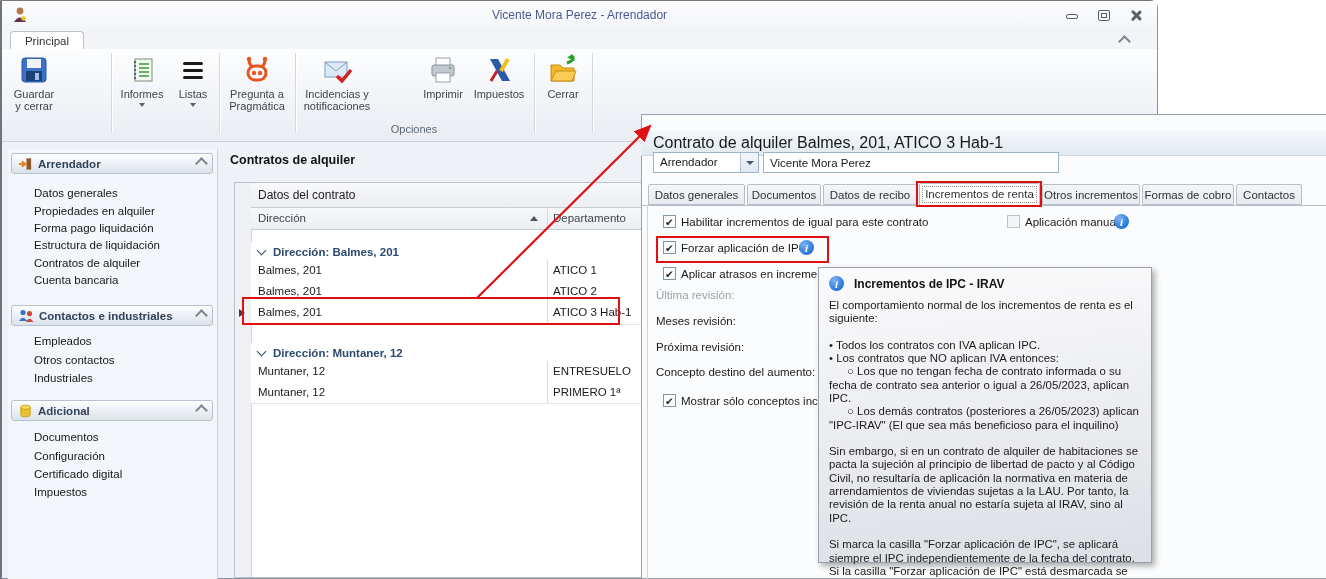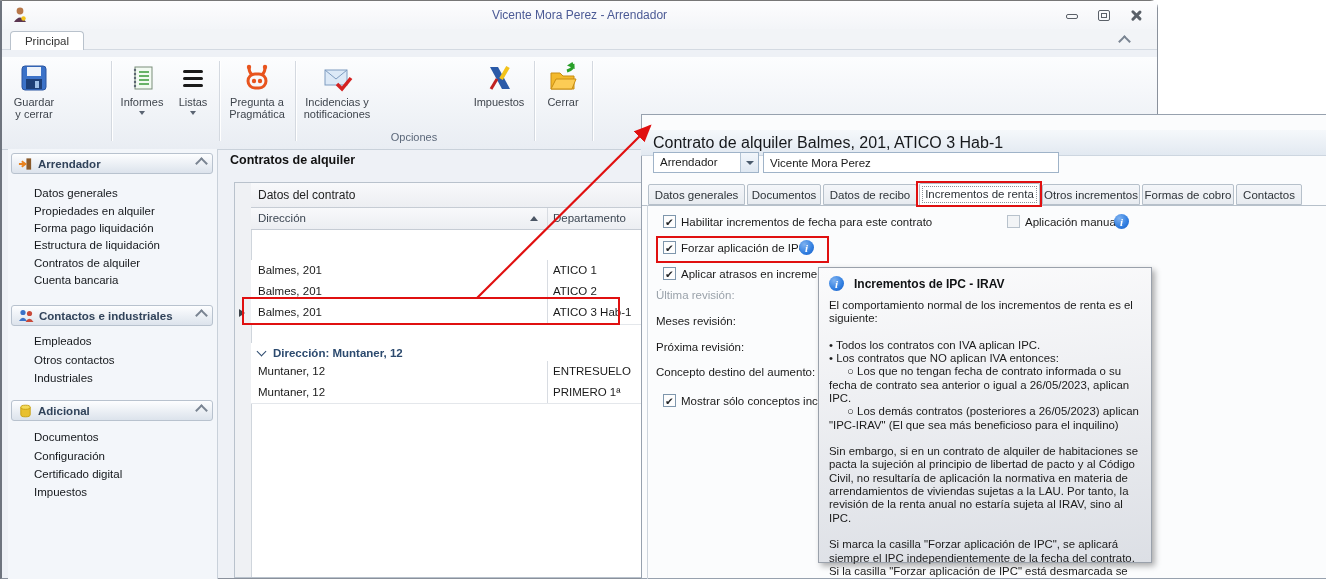--- a/index.html
+++ b/index.html
@@ -16,21 +16,21 @@
   .wc{width:14px;height:11px;position:relative;cursor:default}
   .wc-min::after{content:"";position:absolute;left:1px;right:1px;bottom:2px;height:3px;border:1px solid #5a6068;border-radius:2px}
   .wc-max::after{content:"";position:absolute;left:1px;top:0;width:10px;height:9px;border:1px solid #5a6068;border-radius:2px}
   .wc-max::before{content:"";position:absolute;left:4px;top:3px;width:4px;height:3px;border:1px solid #5a6068;z-index:1}
   .wc-close::before,.wc-close::after{content:"";position:absolute;left:6px;top:-1px;width:2.5px;height:13px;background:#5a6068;border-radius:2px}
   .wc-close::before{transform:rotate(45deg)}.wc-close::after{transform:rotate(-45deg)}
   .tabstrip{left:0;top:28px;width:100%;height:20px;background:#f2f4f7;border-bottom:1px solid #d4dae2}
   .tab-principal{left:8px;top:2px;width:72px;height:18px;background:#fff;border:1px solid #b9c2cc;border-bottom:none;
     border-radius:4px 4px 0 0;text-align:center;line-height:18px;font-size:11.5px;color:#333}
   .chev-up{width:7px;height:7px;border-left:2px solid #7a8492;border-top:2px solid #7a8492;transform:rotate(45deg)}
-  .ribbon{left:0;top:56px;width:100%;height:92px;background:linear-gradient(#fcfdfe,#e9edf3);border-bottom:1px solid #c9d1da}
+  .ribbon{left:0;top:48px;width:100%;height:92px;background:linear-gradient(#fcfdfe,#e9edf3);border-bottom:1px solid #c9d1da}
   .rbtn{top:3px;height:84px;text-align:center;border-radius:3px}
   .rbtn .ricon{display:block;margin:2px auto 0;width:32px;height:32px}
   .rlabel{display:block;margin-top:2px;font-size:11px;line-height:12px;color:#3f454d;white-space:pre-line}
   .dd-arrow{width:0;height:0;border-left:3.5px solid transparent;border-right:3.5px solid transparent;
     border-top:4px solid #5a6472;margin:3px auto 0}
   .rsep{top:4px;width:1px;height:80px;background:#d4d9e0;border-right:1px solid #fff}
   .ribbon-caption{top:74px;font-size:11px;color:#5b6779;text-align:center}
   
   .sidebar{left:6px;top:148px;width:209px;height:431px;background:#f3f6fa;border-right:1px solid #c9d1da}
   .side-header{left:3px;width:202px;height:21px;background:linear-gradient(#fdfeff,#dce3ec);
@@ -199,20 +199,29 @@
       <svg class="ricon" viewBox="0 0 32 32">
         <rect x="4" y="8" width="22" height="15" fill="#dce9f7" stroke="#7e9cc0"></rect>
         <path d="M4 8 L15 17 L26 8" fill="none" stroke="#7e9cc0"></path>
         <path d="M16 22 l5 5 l9 -11" stroke="#d42222" stroke-width="3.5" fill="none"></path>
         </svg>
       <span class="rlabel">Incidencias y
 notificaciones</span>
     </div>
 
 
+    <div class="ab rbtn" style="left:418px;width:46px">
+      <svg class="ricon" viewBox="0 0 32 32">
+        <rect x="9" y="4" width="14" height="8" fill="#fff" stroke="#99a0aa"></rect>
+        <rect x="5" y="11" width="22" height="11" rx="2" fill="#c3c8d0" stroke="#8a9098"></rect>
+        <rect x="9" y="19" width="14" height="9" fill="#fff" stroke="#99a0aa"></rect>
+        <circle cx="23" cy="14" r="1.3" fill="#6aa86a"></circle>
+        </svg>
+      <span class="rlabel">Imprimir</span>
+    </div>
 
     <div class="ab rbtn" style="left:466px;width:62px">
       <svg class="ricon" viewBox="0 0 32 32">
         <path d="M7 5 h8 l12 22 h-8 z" fill="#2a5aa8"></path>
         <path d="M25 5 l-7 12" stroke="#f2c21a" stroke-width="4"></path>
         <path d="M8 27 l6 -10" stroke="#c02222" stroke-width="3"></path>
         </svg>
       <span class="rlabel">Impuestos</span>
     </div>
     <div class="ab rsep" style="left:532px"></div>
@@ -281,20 +290,23 @@
       <div class="row-ptr ab" style="left:4px;top:126px"></div>
     </div>
     <div class="ab g-band">Datos del contrato</div>
     <div class="ab g-colhdr">
       <span class="g-cell1">Dirección</span>
       <span class="sort-asc"></span>
       <span class="g-vdiv"></span>
       <span class="g-cell2">Departamento</span>
     </div>
 
+    <div class="ab g-row" style="top:59px">
+      <span class="g-cell1 g-group"><span class="chev-grp"></span><span>Dirección: Balmes, 201</span></span>
+    </div>
     <div class="ab g-row g-line" style="top:77px">
       <span class="g-cell1">Balmes, 201</span>
       <span class="g-vdiv"></span>
       <span class="g-cell2">ATICO 1</span>
     </div>
     <div class="ab g-row g-line" style="top:98px">
       <span class="g-cell1">Balmes, 201</span>
       <span class="g-vdiv"></span>
       <span class="g-cell2">ATICO 2</span>
     </div>
@@ -335,21 +347,21 @@
 <div class="ab dtab" style="left:747px;width:74px">Documentos</div>
 <div class="ab dtab" style="left:823px;width:94px">Datos de recibo</div>
 <div class="ab tabline"></div>
 <div class="ab dtab active" style="left:919px;width:121px">Incrementos de renta</div>
 <div class="ab dtab" style="left:1042px;width:98px">Otros incrementos</div>
 <div class="ab dtab" style="left:1142px;width:92px">Formas de cobro</div>
 <div class="ab dtab" style="left:1236px;width:66px">Contactos</div>
 <div class="ab pageline"></div>
 
 <div class="ab cb checked" style="left:663px;top:215px"></div>
-<div class="ab dlbl" style="left:681px;top:216px">Habilitar incrementos de fecha para este contrato</div>
+<div class="ab dlbl" style="left:681px;top:216px">Habilitar incrementos de igual para este contrato</div>
 <div class="ab cb off" style="left:1007px;top:215px"></div>
 <div class="ab dlbl" style="left:1025px;top:216px">Aplicación manual</div>
 <div class="ab info" style="left:1114px;top:214px">i</div>
 
 <div class="ab cb checked" style="left:663px;top:241px"></div>
 <div class="ab dlbl" style="left:681px;top:242px">Forzar aplicación de IPC</div>
 <div class="ab info" style="left:799px;top:240px">i</div>
 
 <div class="ab cb checked" style="left:663px;top:267px"></div>
 <div class="ab dlbl" style="left:681px;top:268px">Aplicar atrasos en incrementos</div>

